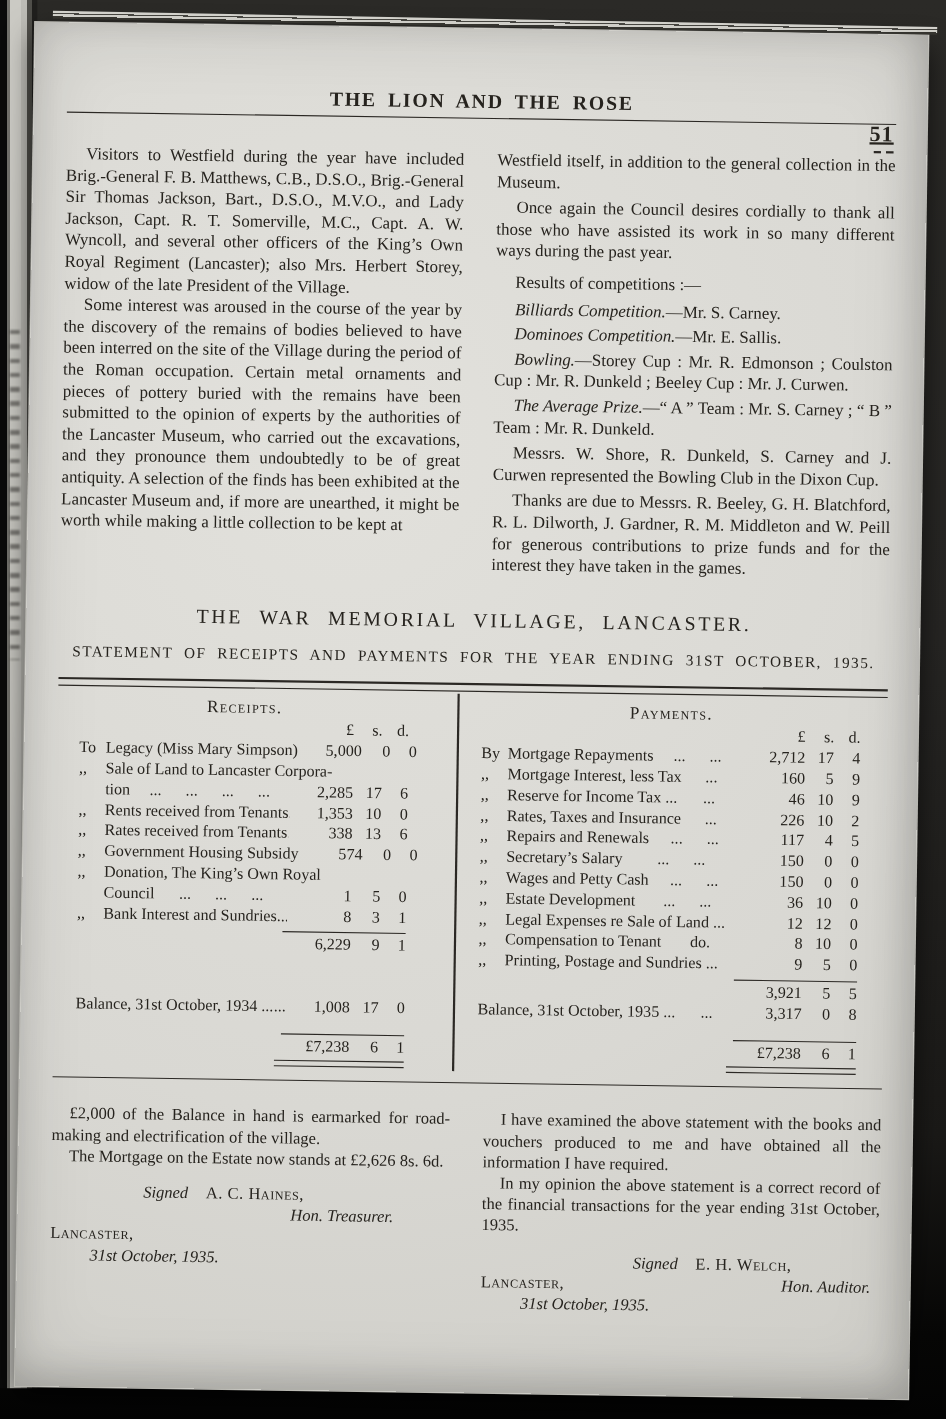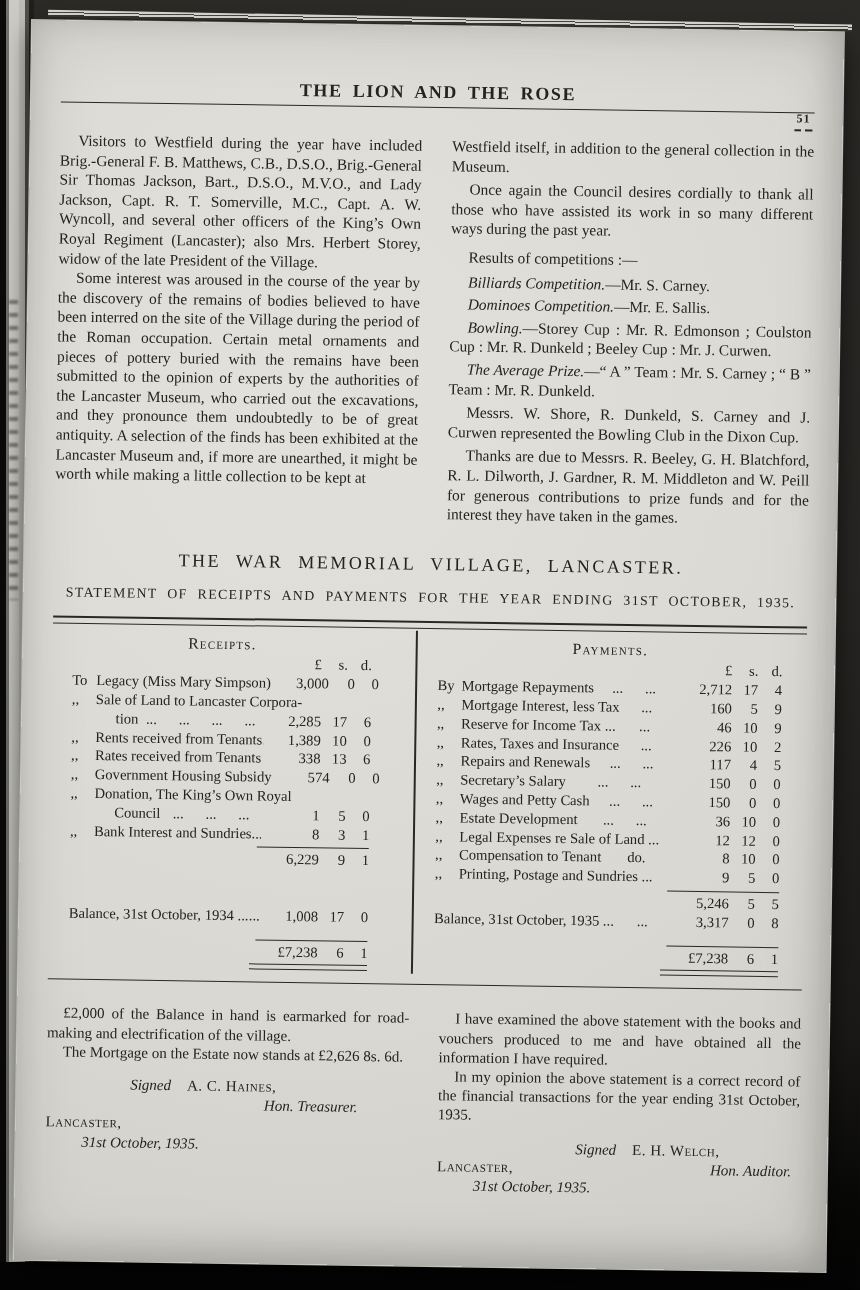--- a/index.html
+++ b/index.html
@@ -29,21 +29,21 @@
   }
   .page::before{ 
     content:'';position:absolute;top:-9px;left:16px;right:-8px;height:7px;
     background:linear-gradient(180deg,#d2d1cb 0 2px,#45443f 2px 3px,#cfcec8 3px 5px,#35342f 5px 7px);
     transform:rotate(0.2deg);
   }
   
   .hd{position:relative;text-align:center;}
   .hd-title{font-size:18px;font-weight:bold;letter-spacing:1.6px;word-spacing:4px;}
   .hd-rule{margin-top:4px;border-top:1.6px solid #2b2824;}
-  .pg-num{position:absolute;right:2px;top:24px;font-size:12px;font-weight:bold;letter-spacing:1px;}
+  .pg-num{position:absolute;right:2px;top:24px;font-size:20px;font-weight:bold;letter-spacing:1px;text-decoration:underline;}
   .pg-num::after{
     content:'';display:block;height:2px;margin-top:3px;width:18px;margin-left:auto;
     background:linear-gradient(90deg,#2b2824 0 7px,transparent 7px 11px,#2b2824 11px 18px);
   }
   
   .cols{display:flex;gap:30px;margin-top:28px;}
   .col{width:362px;font-size:15.4px;line-height:19.6px;text-align:justify;}
   .jp{margin:0;text-indent:18px;}
   .noind{text-indent:0;}
   .sp{margin-top:4px;}
@@ -62,21 +62,21 @@
   .acct-col.payments{width:51.8%;padding:9px 24px 10px 22px;}
   .acct-heading{text-align:center;font-variant:small-caps;letter-spacing:1.2px;font-size:15.6px;}
   .csd{display:flex;justify-content:flex-end;margin-top:1px;}
   .amt{display:flex;flex:none;}
   .a-p{width:58px;text-align:right;}
   .a-s{width:26px;text-align:right;}
   .a-d{width:24px;text-align:right;}
   .acct-line{display:flex;align-items:baseline;}
   .pre{width:24px;flex:none;}
   .lbl{flex:none;white-space:pre;}
-  .lbl.ind{margin-left:20px;}
+  .lbl.ind{}
   .dots{flex:1 1 auto;white-space:pre;overflow:hidden;text-align:center;min-width:0;}
   .amt-rule{border-top:1.3px solid #2b2824;width:112px;margin-left:auto;margin-top:4px;margin-bottom:2px;}
   .dbl-amt-rule{width:118px;margin-left:auto;margin-top:3px;height:4px;border-top:1.7px solid #2b2824;border-bottom:1px solid #2b2824;}
   .acct-bottom{margin-top:auto;}
   .acct-bottom .balance-line{margin-bottom:14px;}
   .bottom-rule{border-top:1.7px solid #2b2824;margin-top:2px;}
   
   .notes{display:flex;gap:30px;margin-top:24px;}
   .ncol{width:362px;font-size:15px;line-height:19.2px;text-align:justify;}
   .np{margin:0;text-indent:16px;}
@@ -134,21 +134,21 @@
               <span class="a-s">s.</span>
               <span class="a-d">d.</span>
             </span>
         </div>
       <div class="acct-body">
             <div class="acct-line">
               <span class="pre">To</span>
               <span class="lbl">Legacy (Miss Mary Simpson)</span>
               <span class="dots">...</span>
               <span class="amt">
-                <span class="a-p">3,000</span>
+                <span class="a-p">5,000</span>
                 <span class="a-s">0</span>
                 <span class="a-d">0</span>
               </span>
             </div>
             <div class="acct-line">
               <span class="pre">,,</span>
               <span class="lbl">Sale of Land to Lancaster Corpora-</span>
               <span class="dots"></span>
             </div>
             <div class="acct-line">
@@ -159,21 +159,21 @@
                 <span class="a-p">2,285</span>
                 <span class="a-s">17</span>
                 <span class="a-d">6</span>
               </span>
             </div>
             <div class="acct-line">
               <span class="pre">,,</span>
               <span class="lbl">Rents received from Tenants</span>
               <span class="dots">...</span>
               <span class="amt">
-                <span class="a-p">1,389</span>
+                <span class="a-p">1,353</span>
                 <span class="a-s">10</span>
                 <span class="a-d">0</span>
               </span>
             </div>
             <div class="acct-line">
               <span class="pre">,,</span>
               <span class="lbl">Rates received from Tenants</span>
               <span class="dots">...</span>
               <span class="amt">
                 <span class="a-p">338</span>
@@ -371,21 +371,21 @@
                 <span class="a-d">0</span>
               </span>
             </div>
           </div>
           <div class="acct-bottom">
             <div class="amt-rule"></div>
             <div class="acct-line">
               <span class="lbl"></span>
               <span class="dots"></span>
               <span class="amt">
-                <span class="a-p">5,246</span>
+                <span class="a-p">3,921</span>
                 <span class="a-s">5</span>
                 <span class="a-d">5</span>
               </span>
             </div>
             <div class="acct-line balance-line">
               <span class="lbl">Balance, 31st October, 1935 ...</span>
               <span class="dots">...</span>
               <span class="amt">
                 <span class="a-p">3,317</span>
                 <span class="a-s">0</span>

